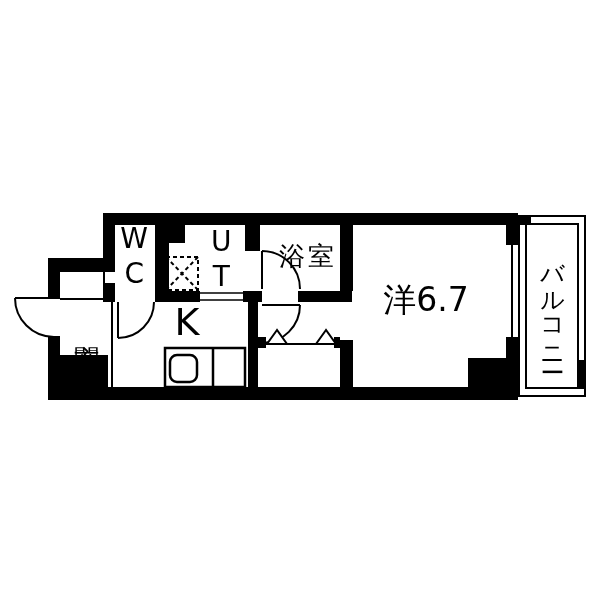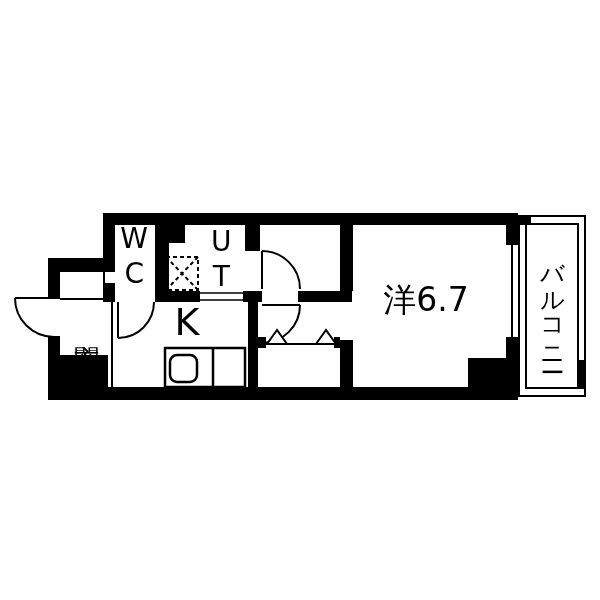--- a/index.html
+++ b/index.html
@@ -97,20 +97,21 @@
       <rect x="166" y="257" width="32" height="33"></rect>
       <line x1="166" y1="257" x2="198" y2="290"></line>
       <line x1="198" y1="257" x2="166" y2="290"></line>
     </g>
   </svg>
 
   <div class="lbl vert" style="left:134px;top:257px;font-size:28px;">WC</div>
 
   <div class="lbl vert" style="left:221px;top:260px;font-size:28px;">UT</div>
 
+  <div class="lbl" style="left:308px;top:257px;font-size:26px;letter-spacing:3px;">浴室</div>
 
   <div class="lbl" style="left:426px;top:300px;font-size:33px;text-align:right;">洋6.7</div>
 
   <div class="lbl" style="left:187px;top:323px;font-size:38px;">K</div>
 
 
   <div class="lbl vert" style="left:86px;top:327px;font-size:25px;">玄関</div>
 
   <div class="lbl vert" style="left:552px;top:304px;font-size:24px;letter-spacing:1px;">バルコニー</div>
 </div>

